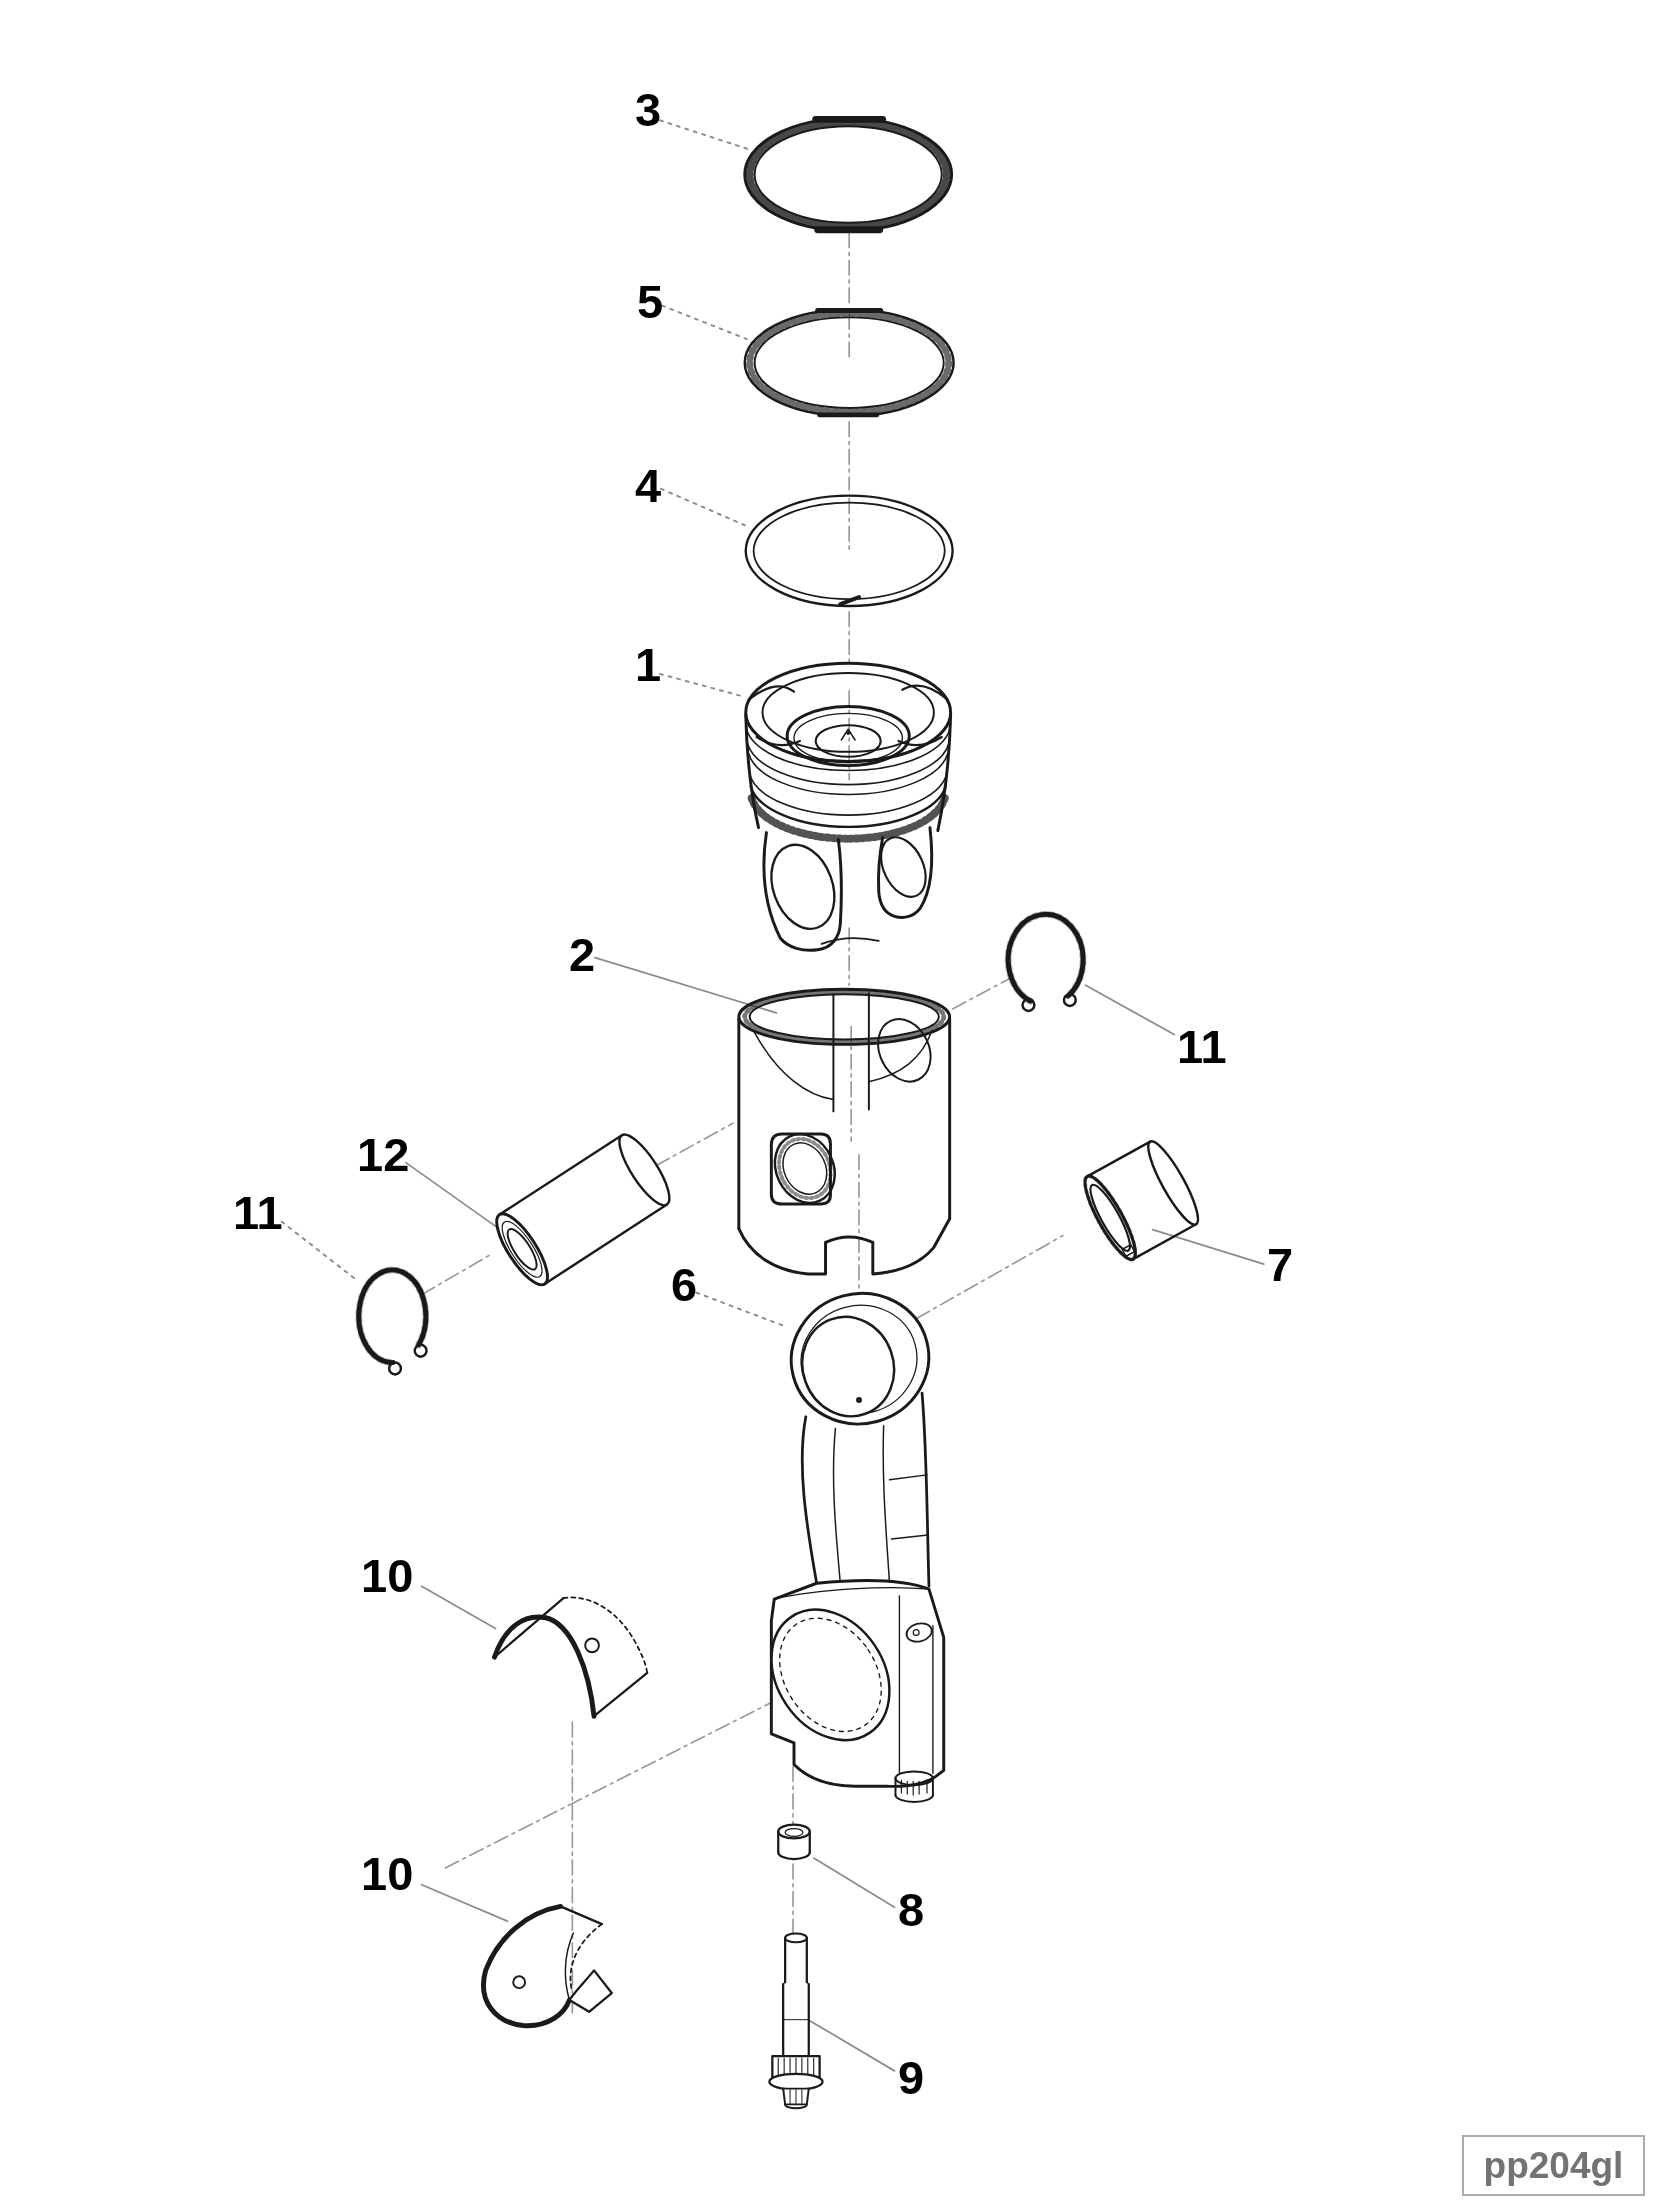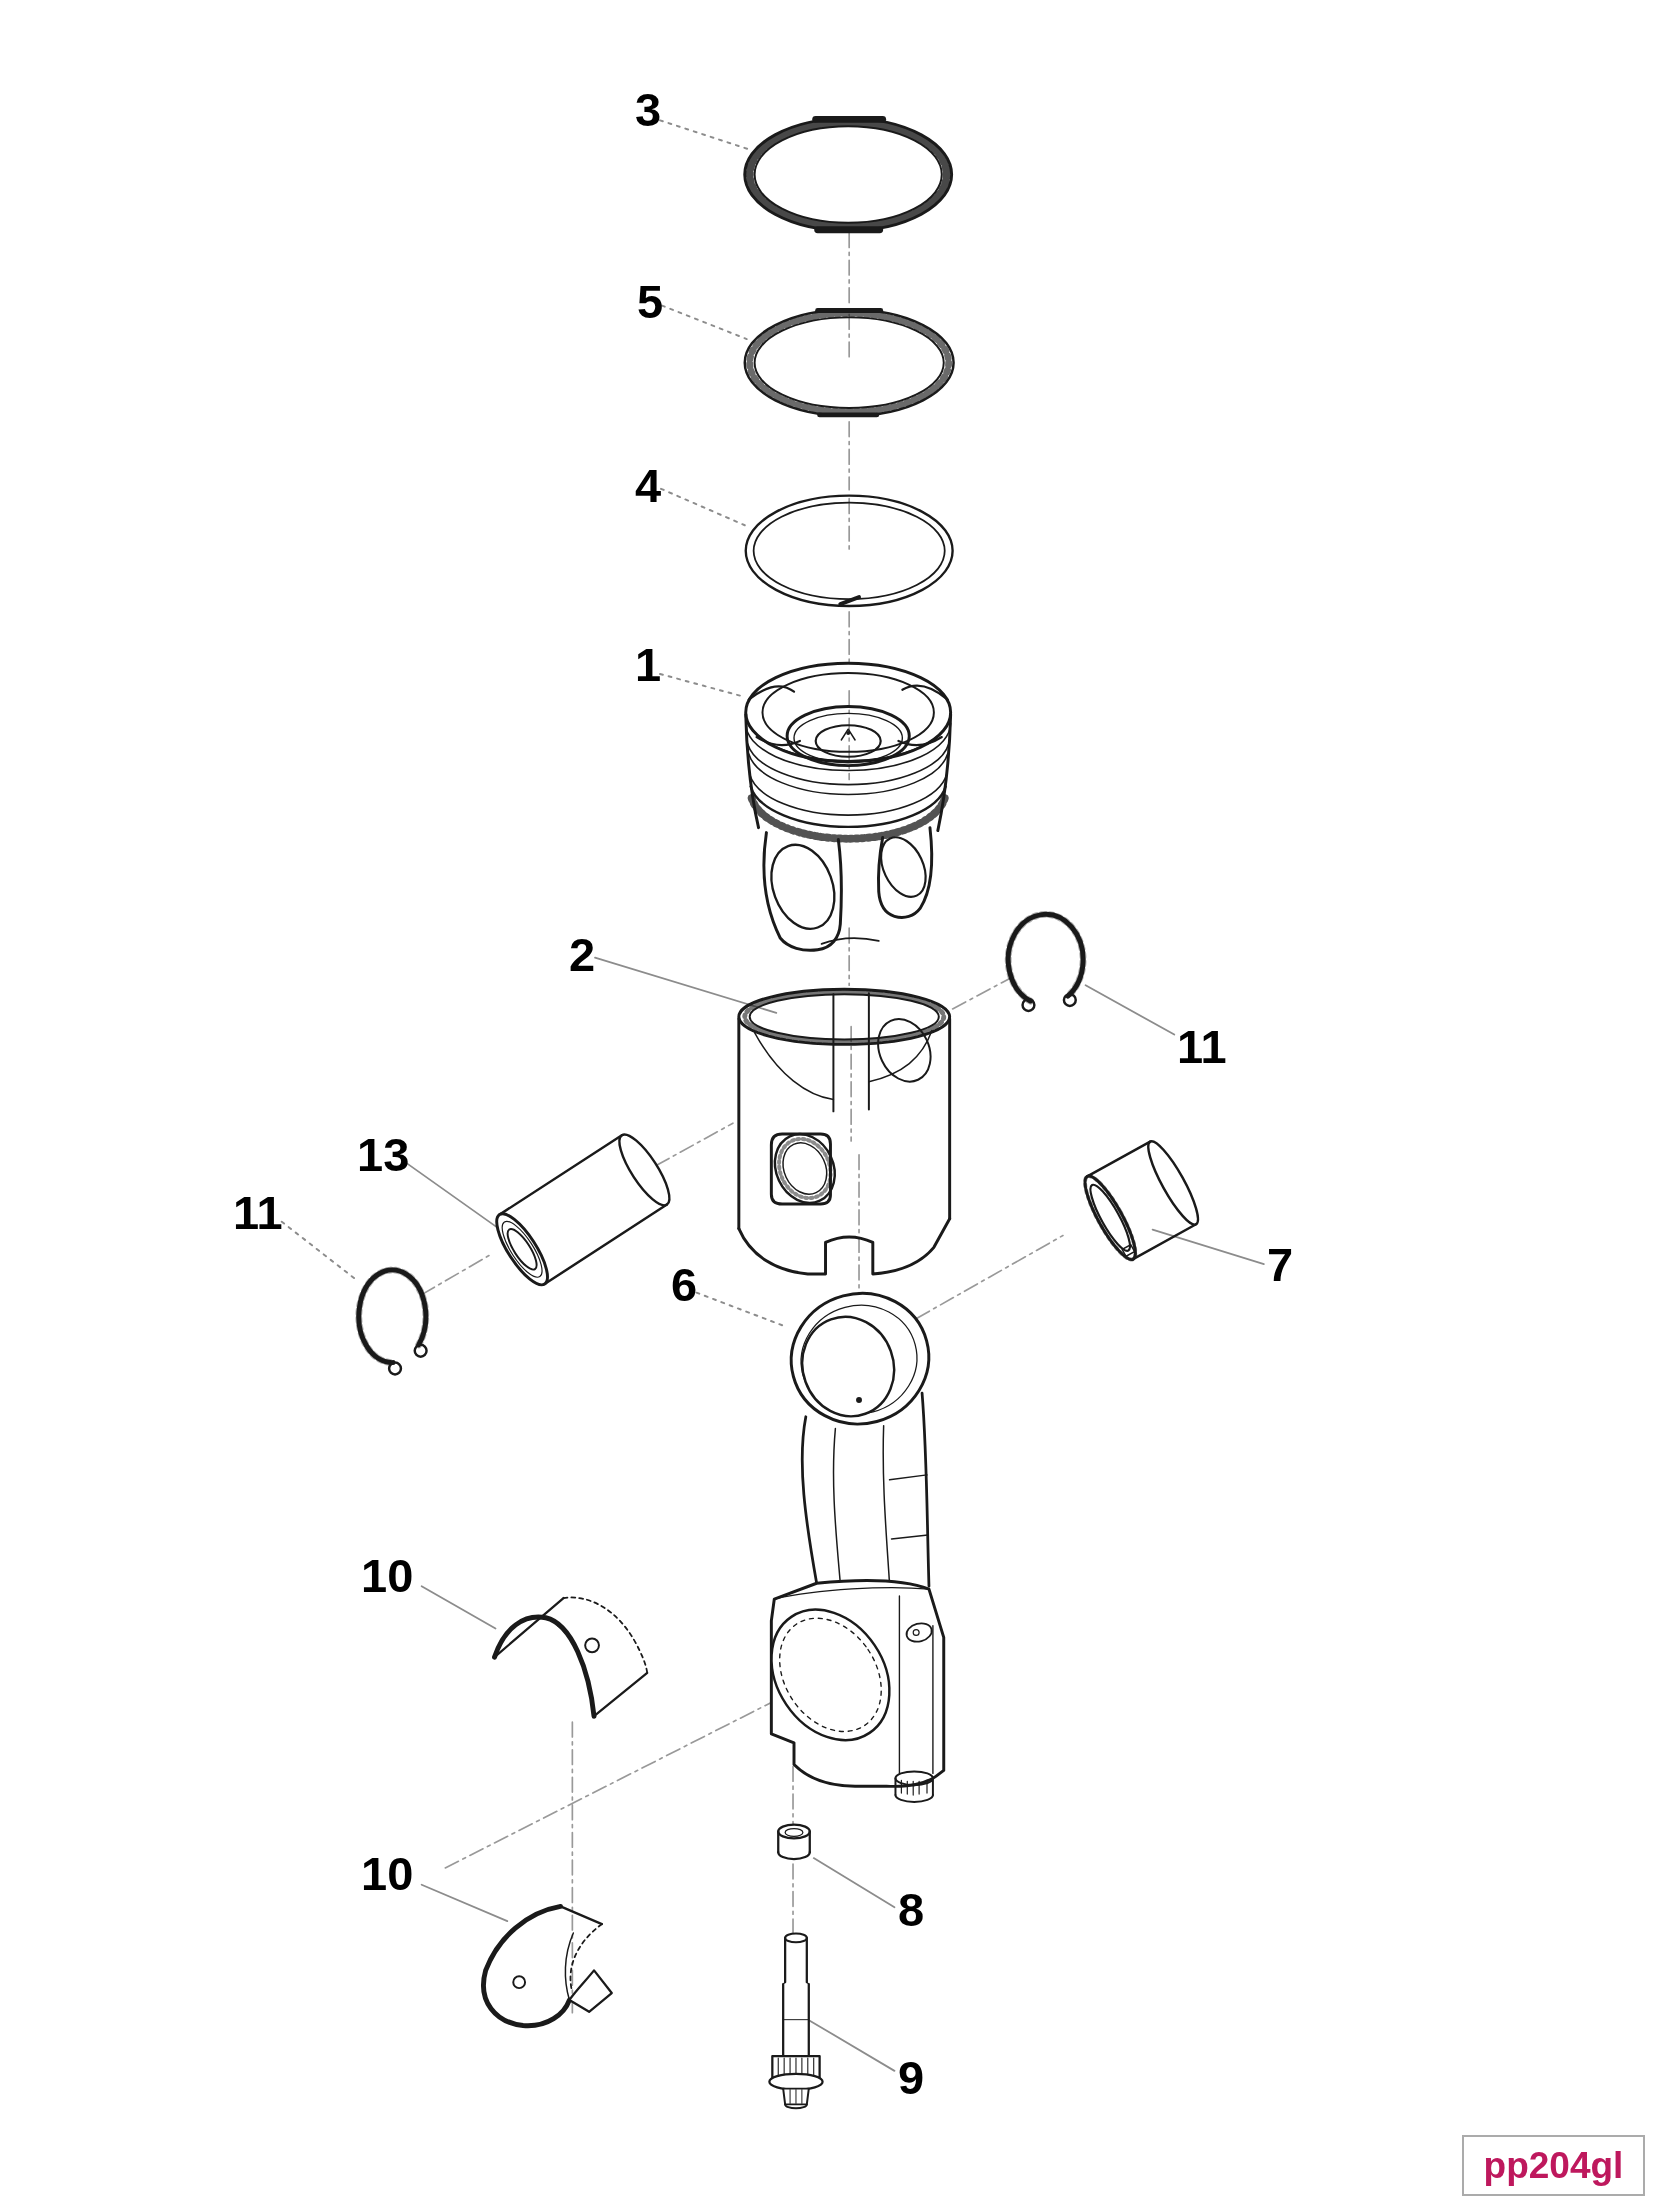--- a/index.html
+++ b/index.html
@@ -2,21 +2,21 @@
 <html><head>
 <meta charset="utf-8">
 <style>
   html,body{margin:0;padding:0;background:#fff;}
   .canvas{position:relative;width:1655px;height:2207px;background:#ffffff;overflow:hidden;
           font-family:"Liberation Sans", sans-serif;}
   .art{position:absolute;left:0;top:0;}
   .callout{position:absolute;font-weight:bold;font-size:47px;line-height:1;color:#000;}
   .code-box{position:absolute;left:1462px;top:2135px;width:179px;height:57px;
             border:2px solid #ababab;background:#fff;display:flex;align-items:center;
-            justify-content:center;font-weight:bold;font-size:37px;color:#be185d;}
+            justify-content:center;font-weight:bold;font-size:37px;color:#737373;}
   svg *{vector-effect:none;}
 </style>
 </head>
 <body>
 
 <div class="canvas">
 
 <svg class="art" width="1655" height="2207" viewBox="0 0 1680 2240" fill="none" stroke="#1a1a1a" stroke-linecap="round" stroke-linejoin="round">
 
   <g stroke="#999" stroke-width="1.7" stroke-dasharray="15 5 3 5">
@@ -209,21 +209,21 @@
     <path d="M797,2136 A11,4 0 0 0 819,2136" stroke-width="2"></path>
   </g>
 </svg>
 
   <div class="callout" style="left:635px;top:86px">3</div>
   <div class="callout" style="left:637px;top:278px">5</div>
   <div class="callout" style="left:635px;top:462px">4</div>
   <div class="callout" style="left:635px;top:641px">1</div>
   <div class="callout" style="left:569px;top:931px">2</div>
   <div class="callout" style="left:1177px;top:1023px">11</div>
-  <div class="callout" style="left:357px;top:1131px">13</div>
+  <div class="callout" style="left:357px;top:1131px">12</div>
   <div class="callout" style="left:233px;top:1189px">11</div>
   <div class="callout" style="left:671px;top:1261px">6</div>
   <div class="callout" style="left:1267px;top:1241px">7</div>
   <div class="callout" style="left:361px;top:1552px">10</div>
   <div class="callout" style="left:361px;top:1850px">10</div>
   <div class="callout" style="left:898px;top:1886px">8</div>
   <div class="callout" style="left:898px;top:2054px">9</div>
 
   <div class="code-box">
     <span>pp204gl</span>

